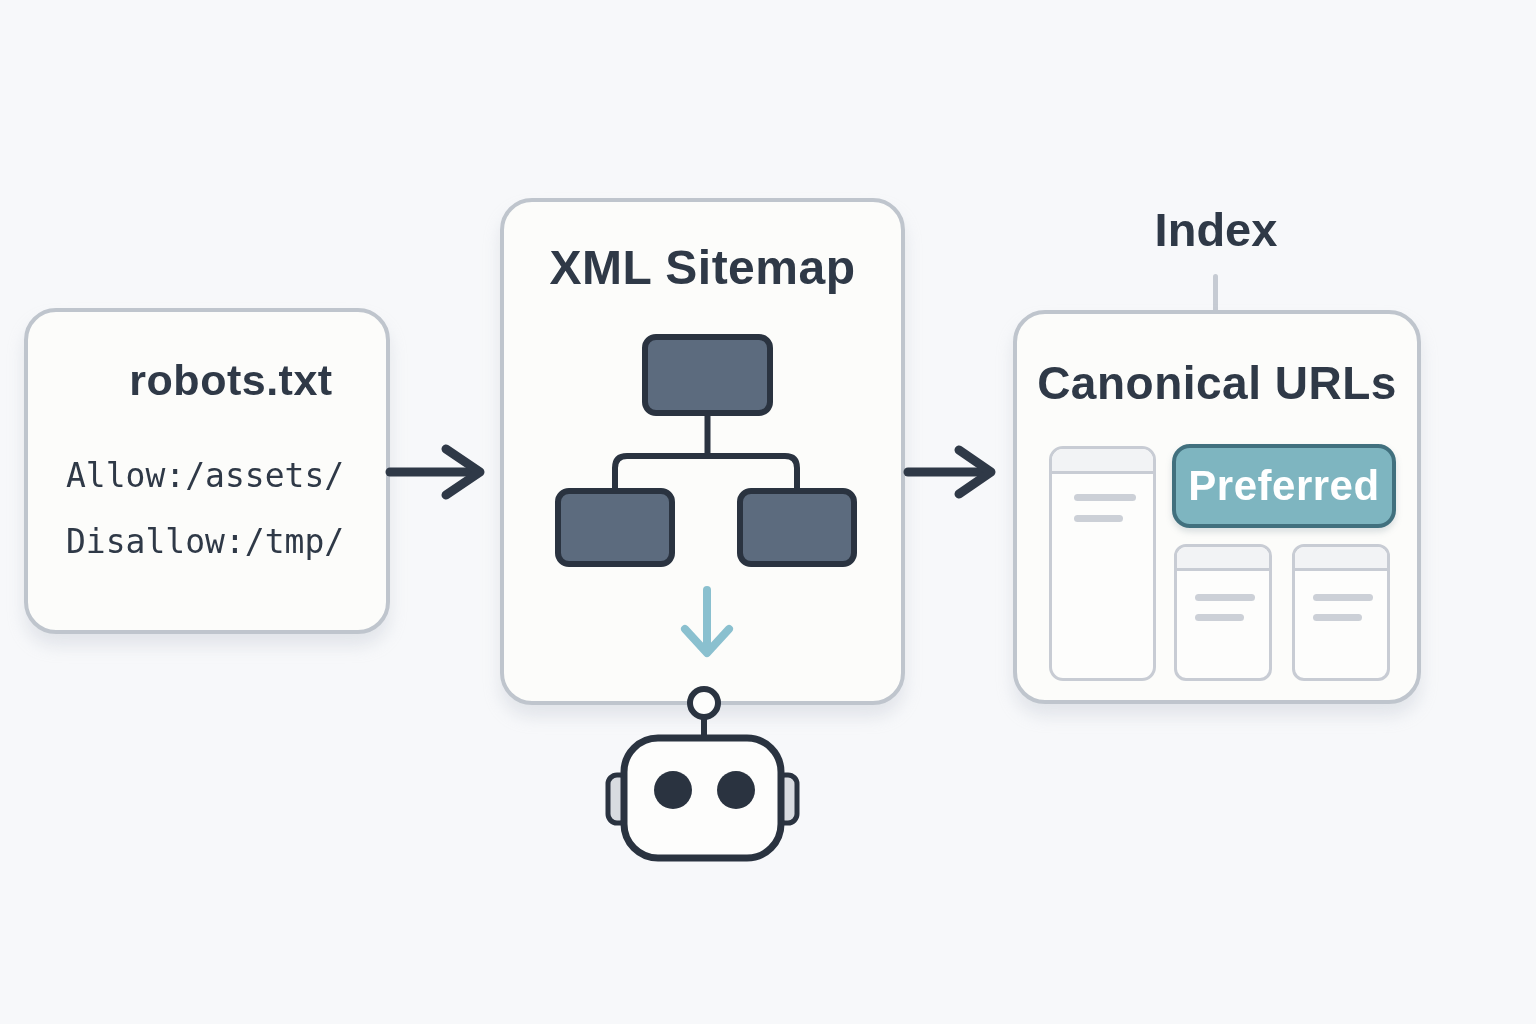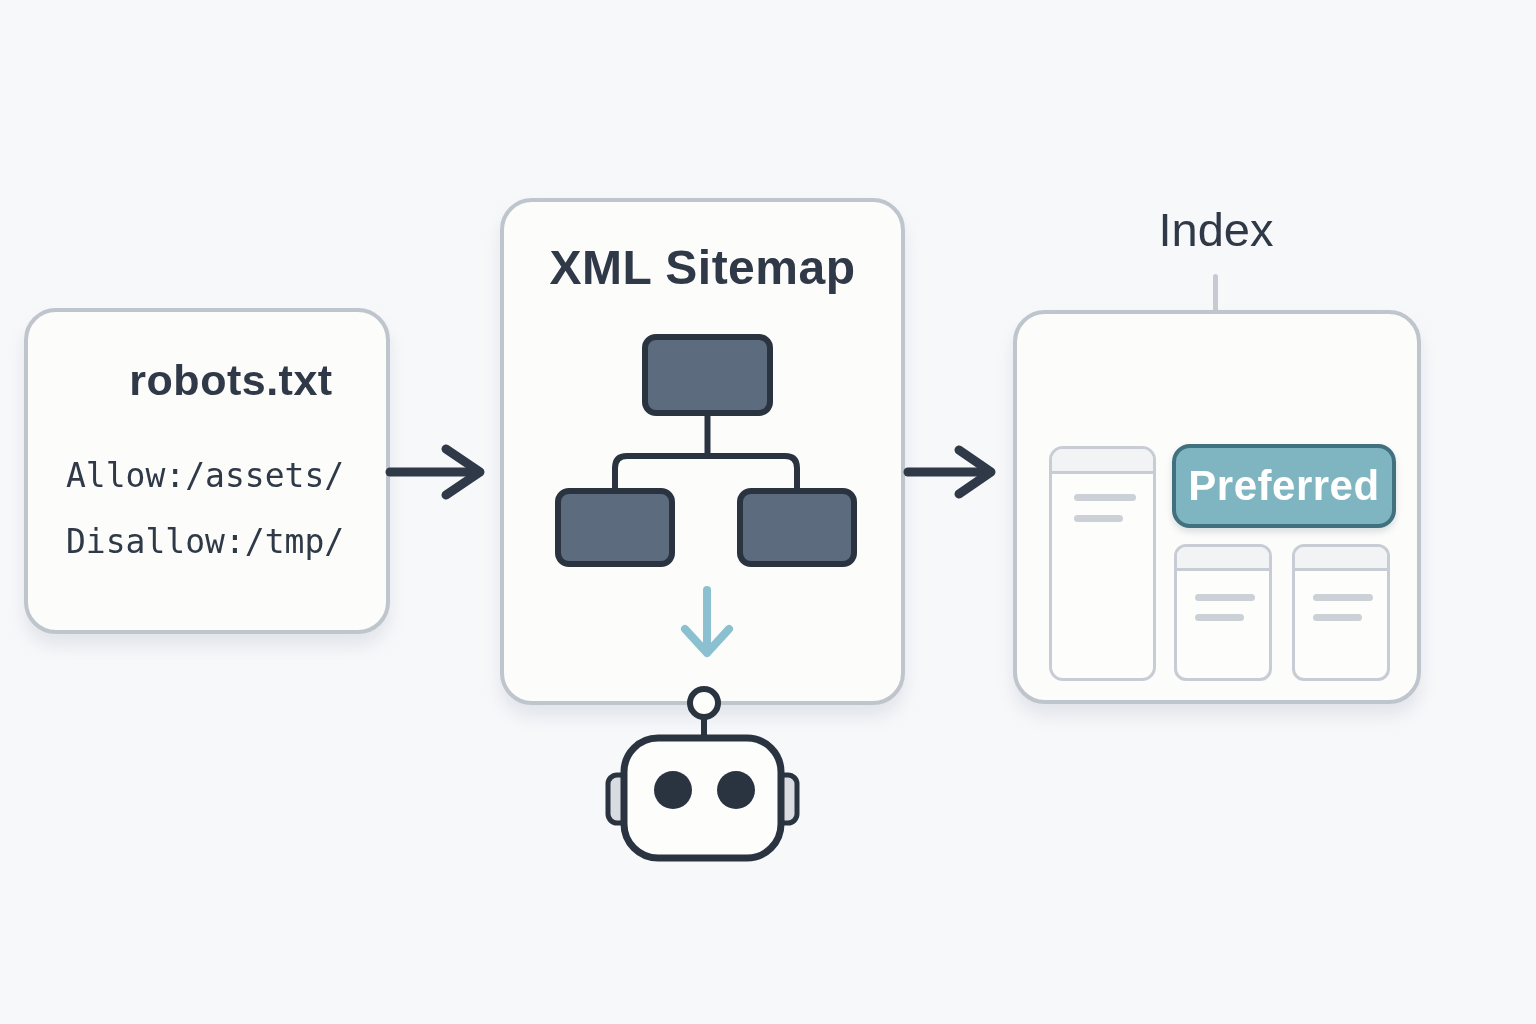--- a/index.html
+++ b/index.html
@@ -44,21 +44,21 @@
   .robot-svg{position:absolute;left:600px;top:682px;z-index:5;}
 
   
   .flow-arrow{position:absolute;}
   .arrow-1{left:386px;top:440px;}
   .arrow-2{left:904px;top:440px;}
 
   
   .index-label{
     position:absolute;left:1066px;top:202px;width:300px;text-align:center;
-    font-size:47px;font-weight:400;color:var(--ink);
+    font-size:47px;font-weight:700;color:var(--ink);
   }
   .index-connector{
     position:absolute;left:1213px;top:274px;width:5px;height:40px;
     background:var(--connector-gray);border-radius:3px;
   }
 
   
   .canonical-card{left:1013px;top:310px;width:408px;height:394px;}
   .canonical-card .card-title{top:42px;font-size:46px;}
 
@@ -140,20 +140,21 @@
 
   <svg class="flow-arrow arrow-2" width="100" height="64" viewBox="0 0 100 64">
     <line x1="4" y1="32" x2="76" y2="32" stroke="var(--ink)" stroke-width="9" stroke-linecap="round"></line>
     <path d="M55 10 L87 32 L55 54" fill="none" stroke="var(--ink)" stroke-width="9" stroke-linecap="round" stroke-linejoin="round"></path>
   </svg>
 
   <div class="index-label">Index</div>
   <div class="index-connector"></div>
 
   <section class="card canonical-card">
+    <h2 class="card-title">Canonical URLs</h2>
 
     <div class="page-card tall-page">
       <div class="page-header"></div>
       <div class="ph-line ph-line-1"></div>
       <div class="ph-line ph-line-2"></div>
     </div>
 
     <div class="preferred-badge">Preferred</div>
 
     <div class="page-card small-page small-page-a">

